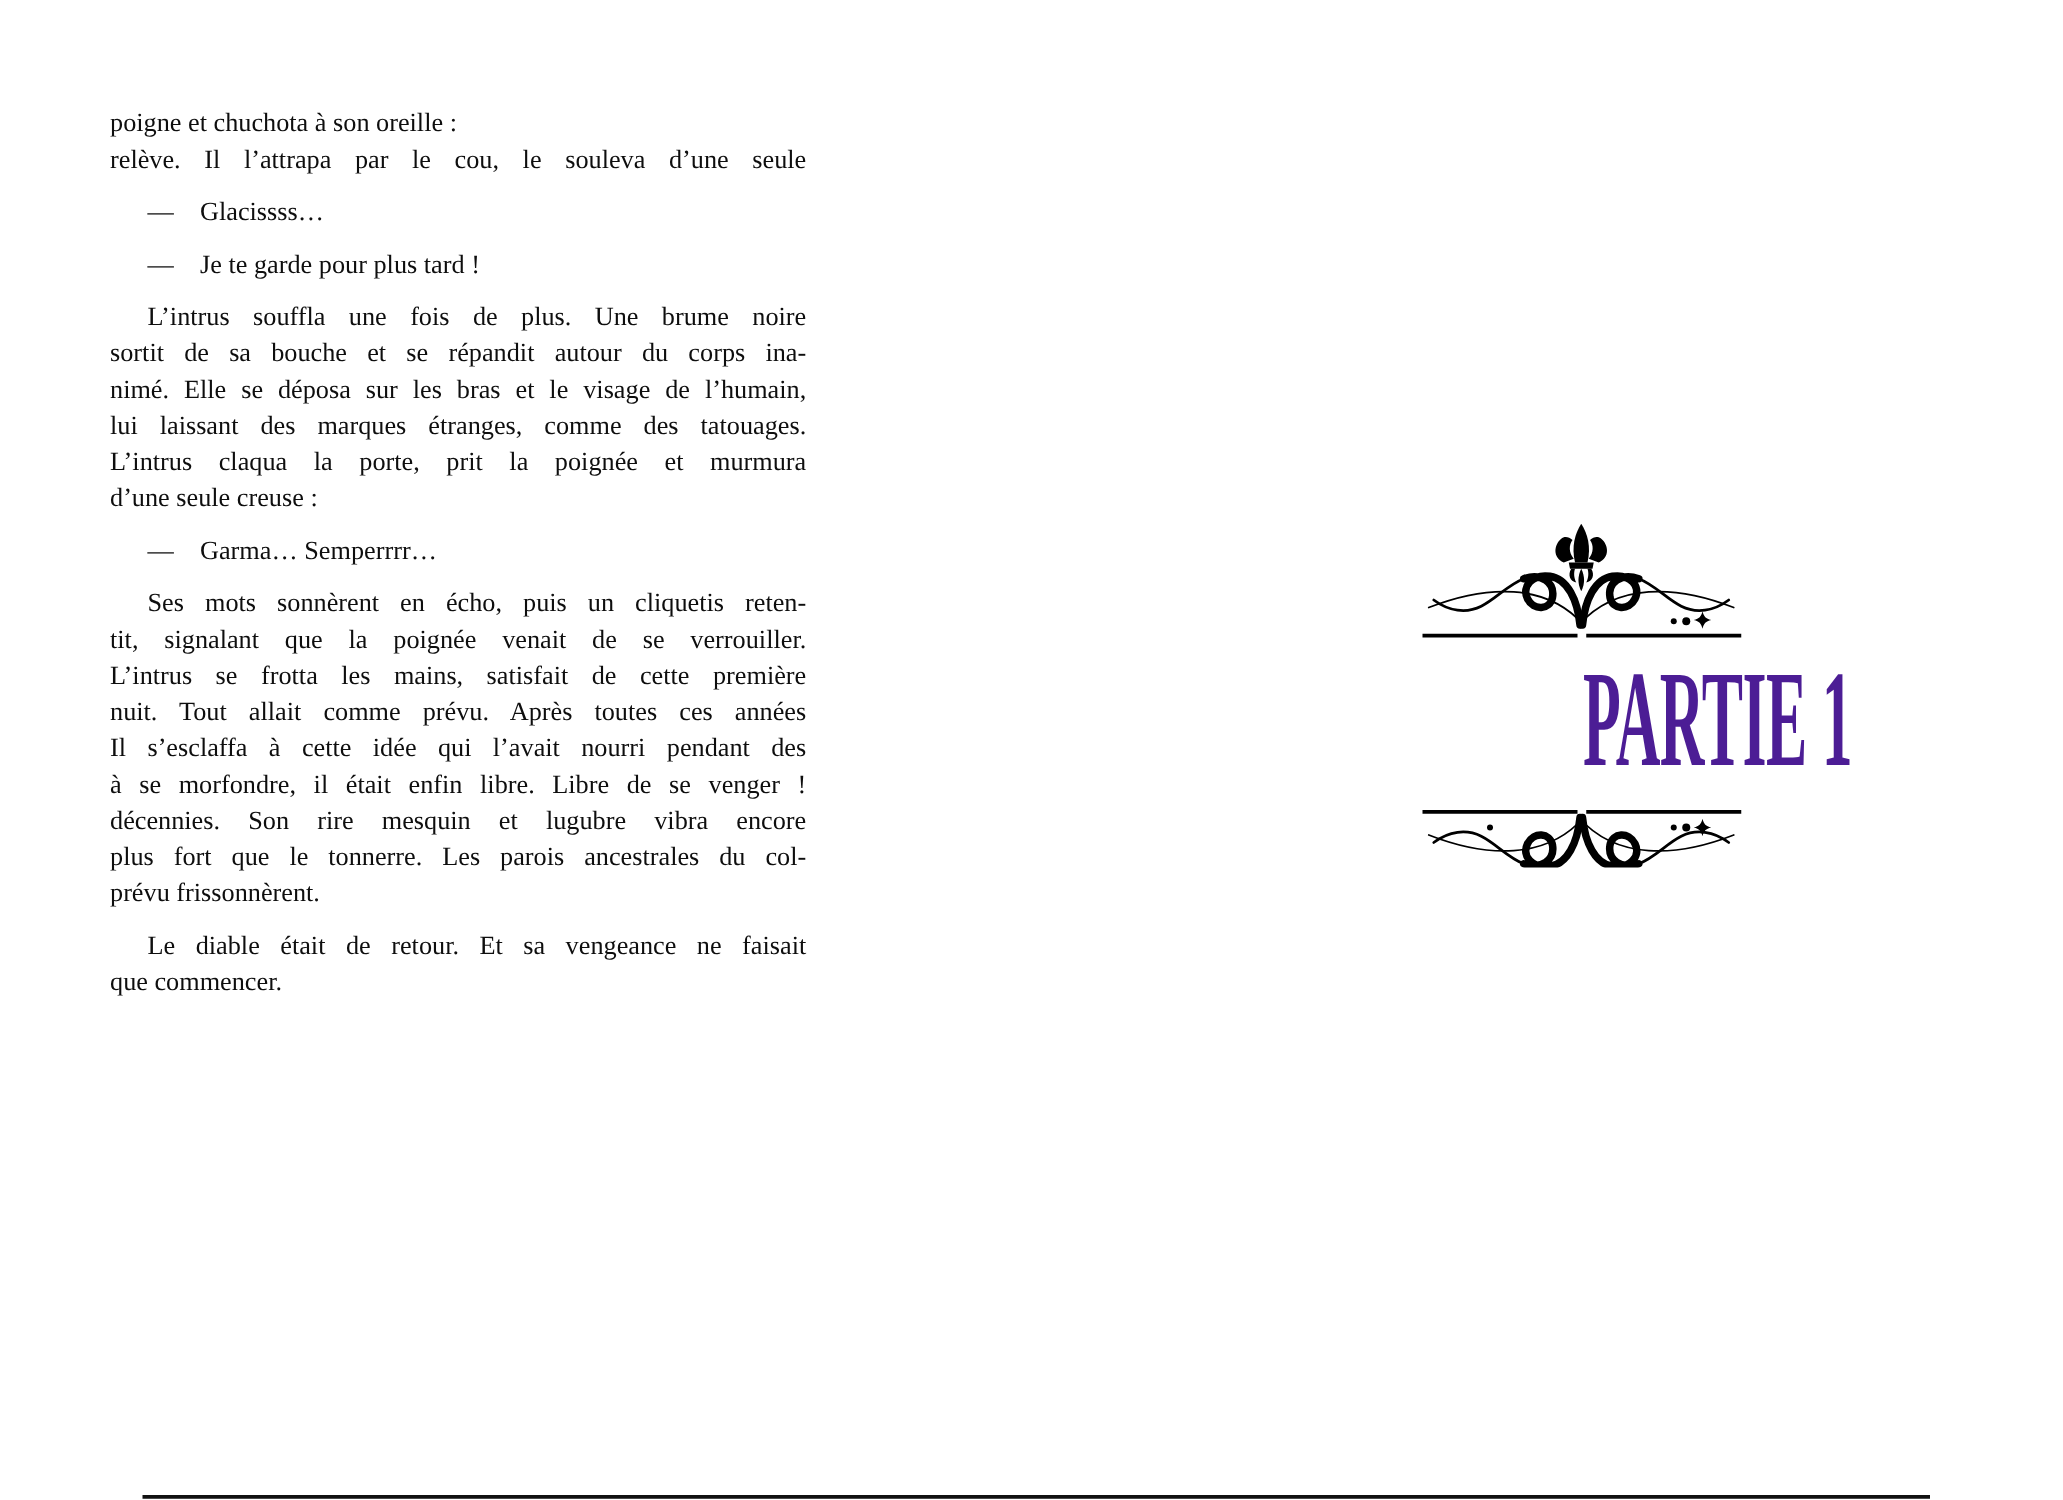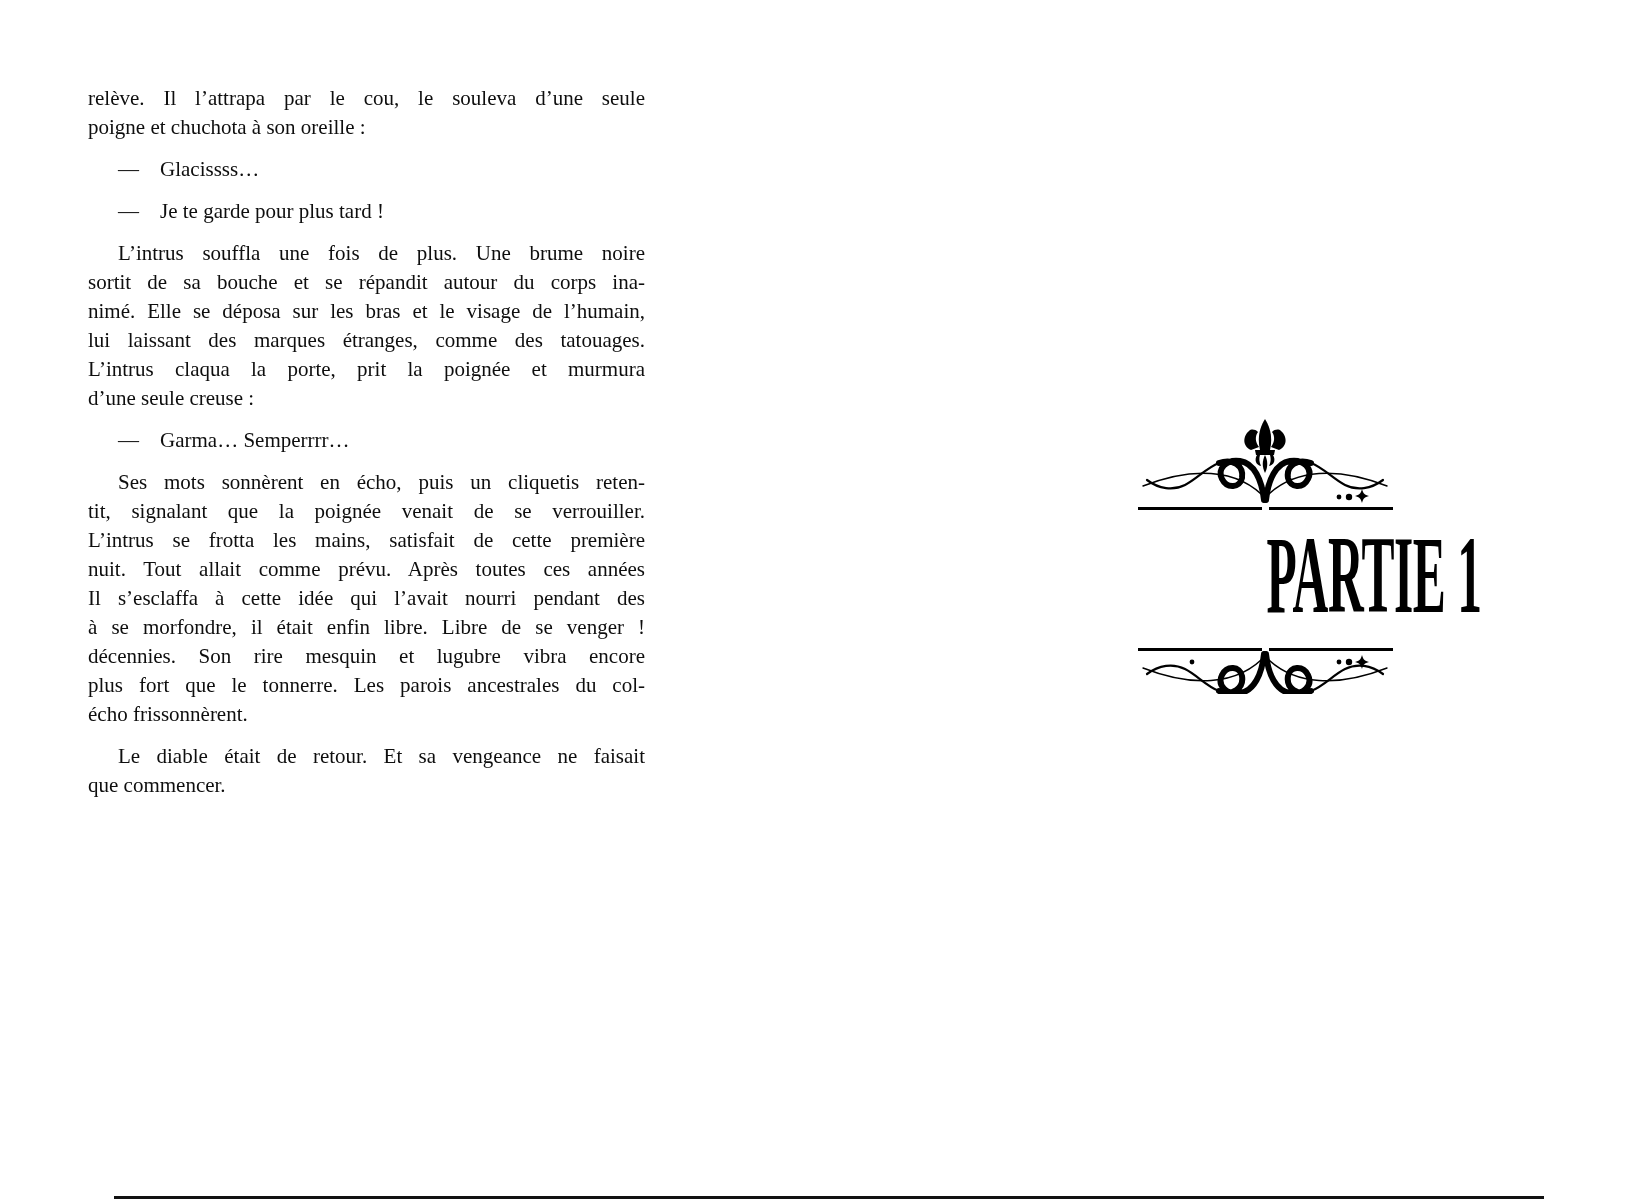--- a/index.html
+++ b/index.html
@@ -16,21 +16,21 @@
   .para{margin:0 0 13px 0;}
   .para:last-child{margin-bottom:0;}
   .line{white-space:nowrap;text-align:justify;}
   .line.fill{text-align-last:justify;}
   .para.indent .line:first-child{text-indent:30px;}
   .para.dialogue .line{text-indent:30px;}
   .para.ital .line{}
   
   .part-title{
     position:absolute;left:1135px;top:539px;width:260px;height:73px;
-    line-height:73px;text-align:center;color:#000000;
+    line-height:73px;text-align:center;color:#4c1d95;
     font-weight:700;font-size:110px;
   }
   .part-title .squeeze{
     display:inline-block;transform:scaleX(0.45);transform-origin:50% 50%;
     white-space:nowrap;letter-spacing:-1px;
   }
   
   .rule{position:absolute;width:124px;height:3px;background:#000;}
   .rule.tl{left:1138px;top:507px;}
   .rule.tr{left:1269px;top:507px;}
@@ -41,22 +41,22 @@
   .orn.top{left:1135px;top:450px;}
   .orn.bottom{left:1135px;top:650px;}
   
   .page-edge{position:absolute;left:114px;top:1196px;width:1430px;height:3px;background:#111;}
 </style>
 </head>
 <body>
 
 <div class="left-text">
     <div class="para body">
+      <div class="line">poigne et chuchota à son oreille :</div>
       <div class="line fill">relève. Il l’attrapa par le cou, le souleva d’une seule</div>
-      <div class="line">poigne et chuchota à son oreille :</div>
     </div>
     <div class="para dialogue ital">
       <div class="line">— Glacissss…</div>
     </div>
     <div class="para dialogue">
       <div class="line">— Je te garde pour plus tard !</div>
     </div>
     <div class="para body indent">
       <div class="line fill">L’intrus souffla une fois de plus. Une brume noire</div>
       <div class="line fill">sortit de sa bouche et se répandit autour du corps ina-</div>
@@ -70,21 +70,21 @@
     </div>
     <div class="para body indent">
       <div class="line fill">Ses mots sonnèrent en écho, puis un cliquetis reten-</div>
       <div class="line fill">tit, signalant que la poignée venait de se verrouiller.</div>
       <div class="line fill">L’intrus se frotta les mains, satisfait de cette première</div>
       <div class="line fill">nuit. Tout allait comme prévu. Après toutes ces années</div>
       <div class="line fill">Il s’esclaffa à cette idée qui l’avait nourri pendant des</div>
       <div class="line fill">à se morfondre, il était enfin libre. Libre de se venger !</div>
       <div class="line fill">décennies. Son rire mesquin et lugubre vibra encore</div>
       <div class="line fill">plus fort que le tonnerre. Les parois ancestrales du col-</div>
-      <div class="line">écho frissonnèrent.</div>
+      <div class="line">prévu frissonnèrent.</div>
     </div>
     <div class="para body indent">
       <div class="line fill">Le diable était de retour. Et sa vengeance ne faisait</div>
       <div class="line">que commencer.</div>
     </div>
   </div>
 
 <svg class="orn fleur" width="46" height="54" viewBox="0 0 46 54">
   <g fill="#000">
     <path d="M23,0 C18,8 15,18 18,31 L28,31 C31,18 28,8 23,0 Z"></path>

